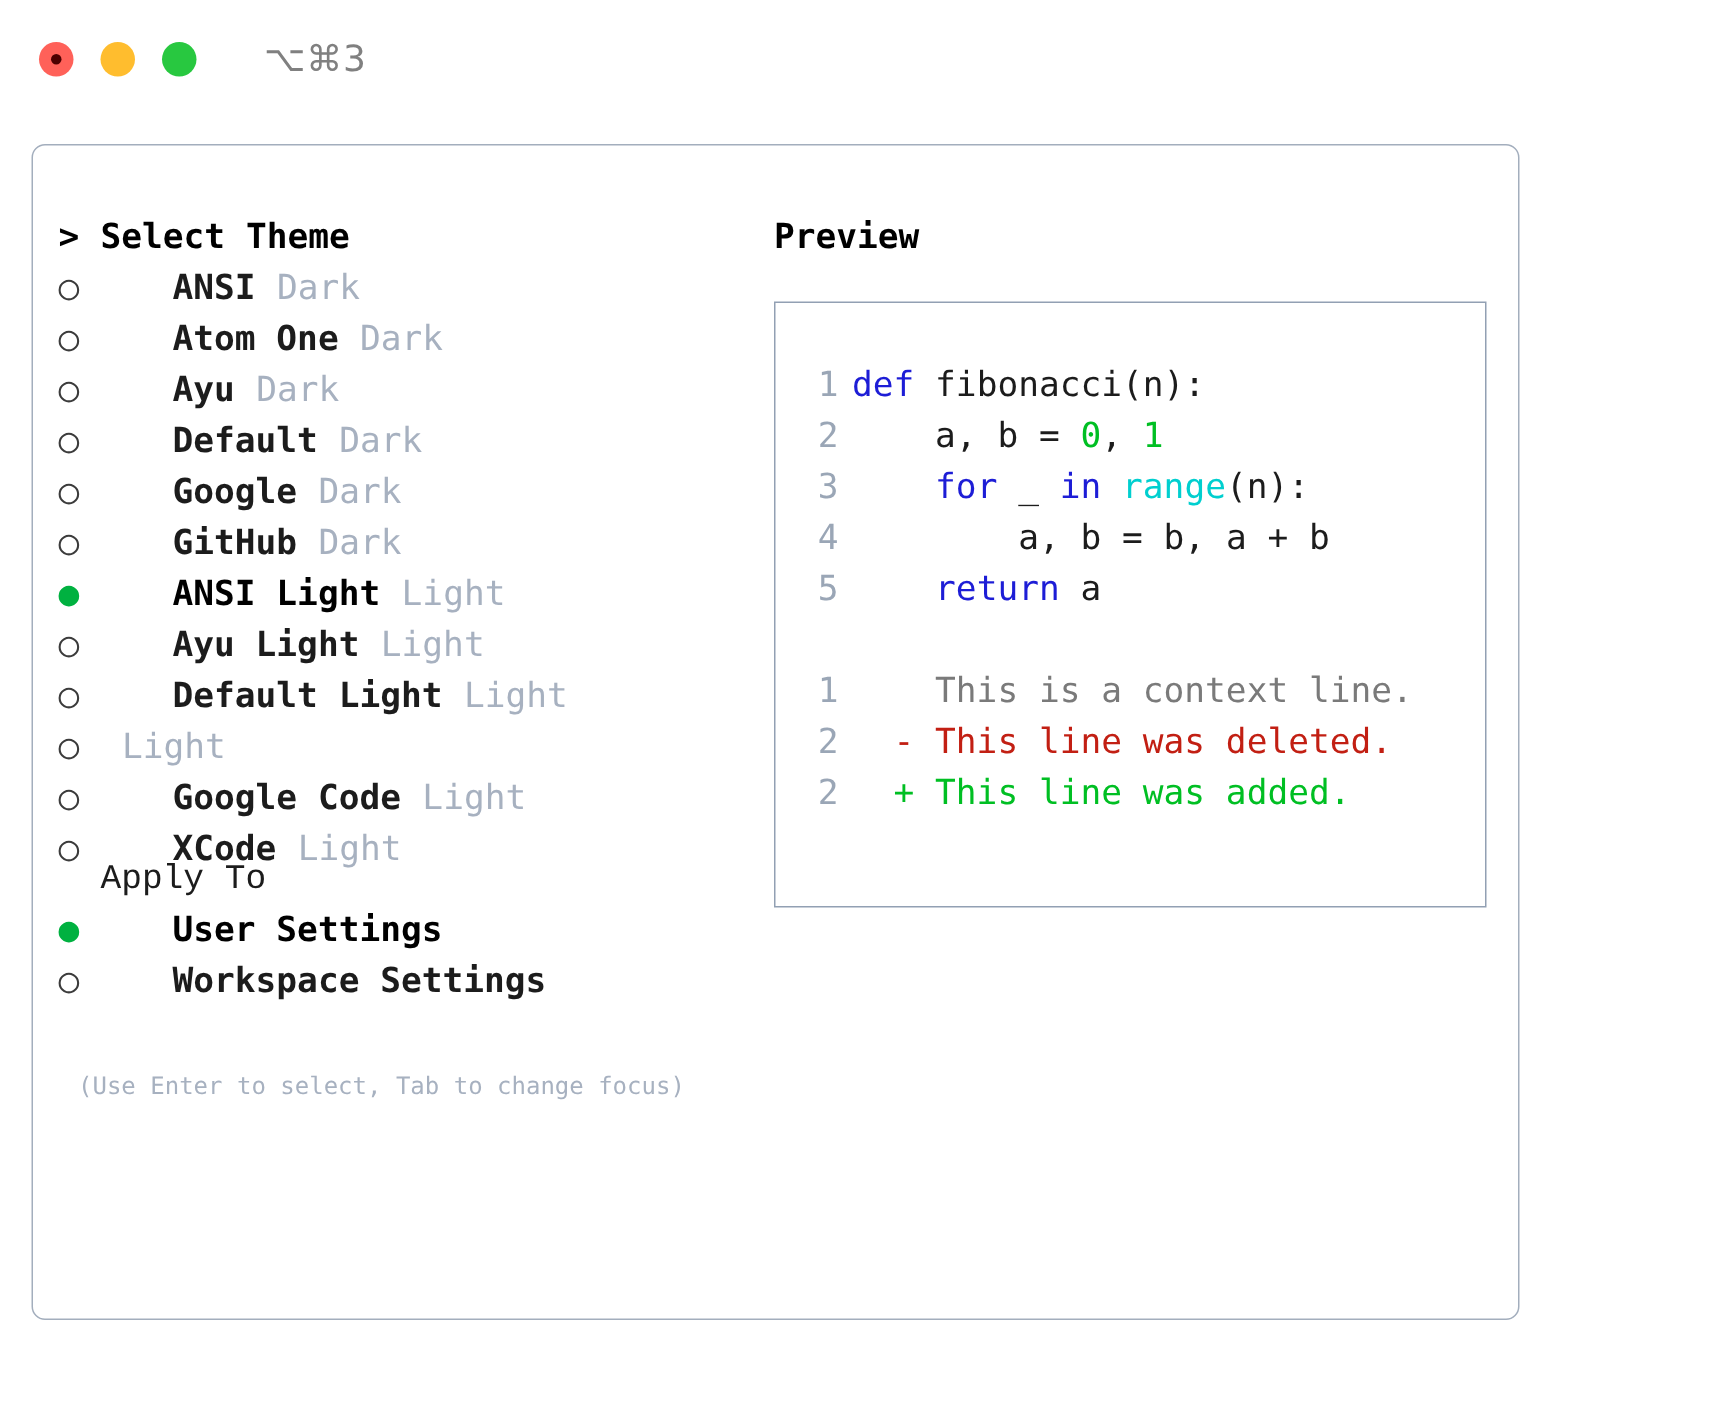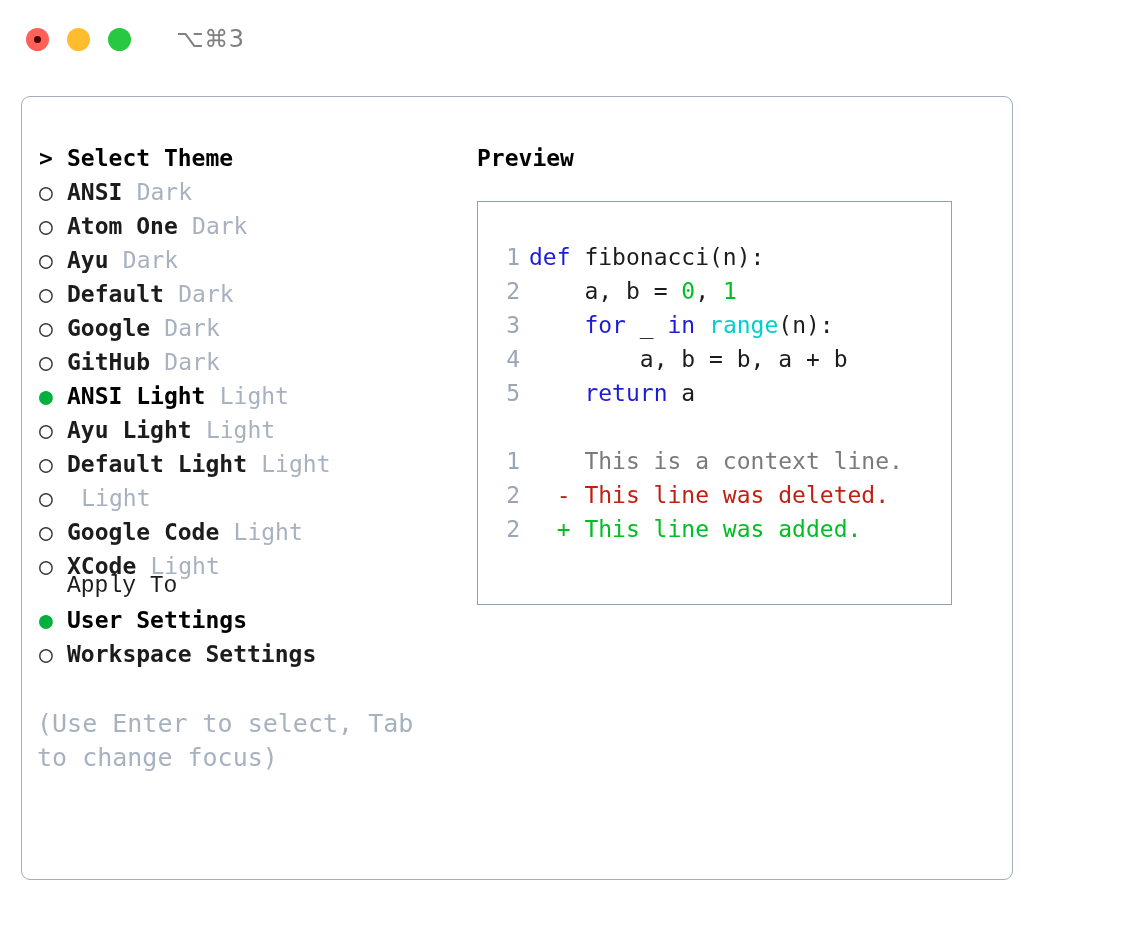--- a/index.html
+++ b/index.html
@@ -112,20 +112,21 @@
     color: #000000;
   }
   #select-theme-header .bullet-cell {
     font-weight: bold;
     color: #000000;
   }
 
   .theme-name {
     color: #1c1c1c;
     font-weight: 600;
+    margin-left: 48px;
   }
   .theme-kind {
     color: #a7b1c0;
     font-weight: 400;
     margin-left: 0.62em;
   }
 
   .row.selected .bullet-cell { color: #00b140; }
   .row.selected .theme-name  { color: #000000; font-weight: 600; }
 
@@ -140,32 +141,32 @@
   }
   #apply-to-label {
     color: #1c1c1c;
     font-weight: 400;
     font-family: Liberation Mono, monospace;
   }
 
   
   #hint-text {
     position: absolute;
-    left: 15px;
+    left: 30px;
     top: 610px;
     width: 420px;
-    font-size: 25px;
+    font-size: 16px;
     line-height: 34px;
     color: #a7b1c0;
   }
 
   
   #preview-column {
     position: absolute;
-    left: 455px;
+    left: 494px;
     top: 48px;
     width: 490px;
   }
 
   #preview-title {
     font-size: 23px;
     font-weight: bold;
     color: #000000;
     margin-bottom: 30px;
   }

